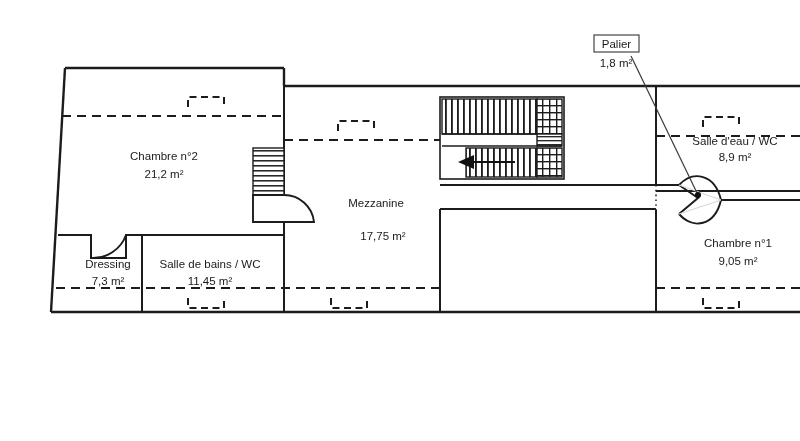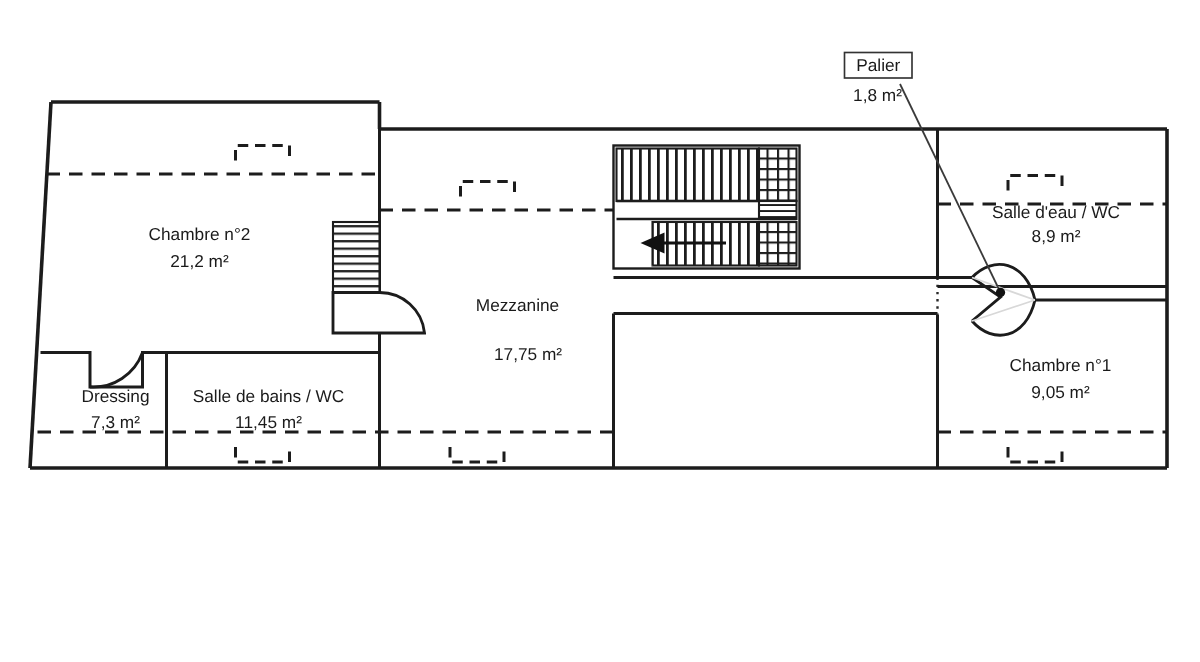--- a/index.html
+++ b/index.html
@@ -13,20 +13,21 @@
     font-family: "Liberation Sans", sans-serif;
     position: relative;
     overflow: hidden;
   }
   #plan-root {
     position: absolute;
     left: 0;
     top: 0;
     width: 688px;
     height: 441px;
+    padding-left: 31px;
   }
   svg.plan {
     display: block;
     width: 800px;
     height: 441px;
     background: #ffffff;
   }
   .rm-label {
     font-family: "Liberation Sans", sans-serif;
     font-size: 11.5px;

